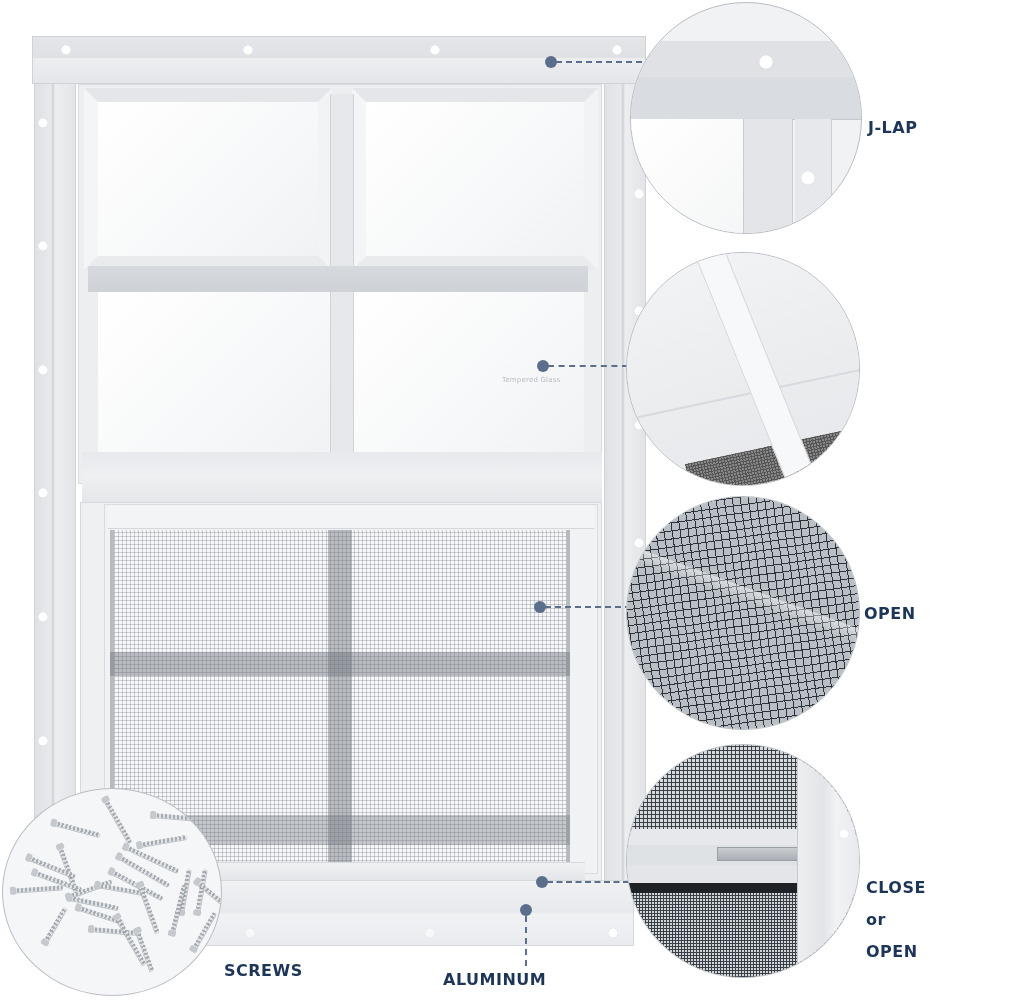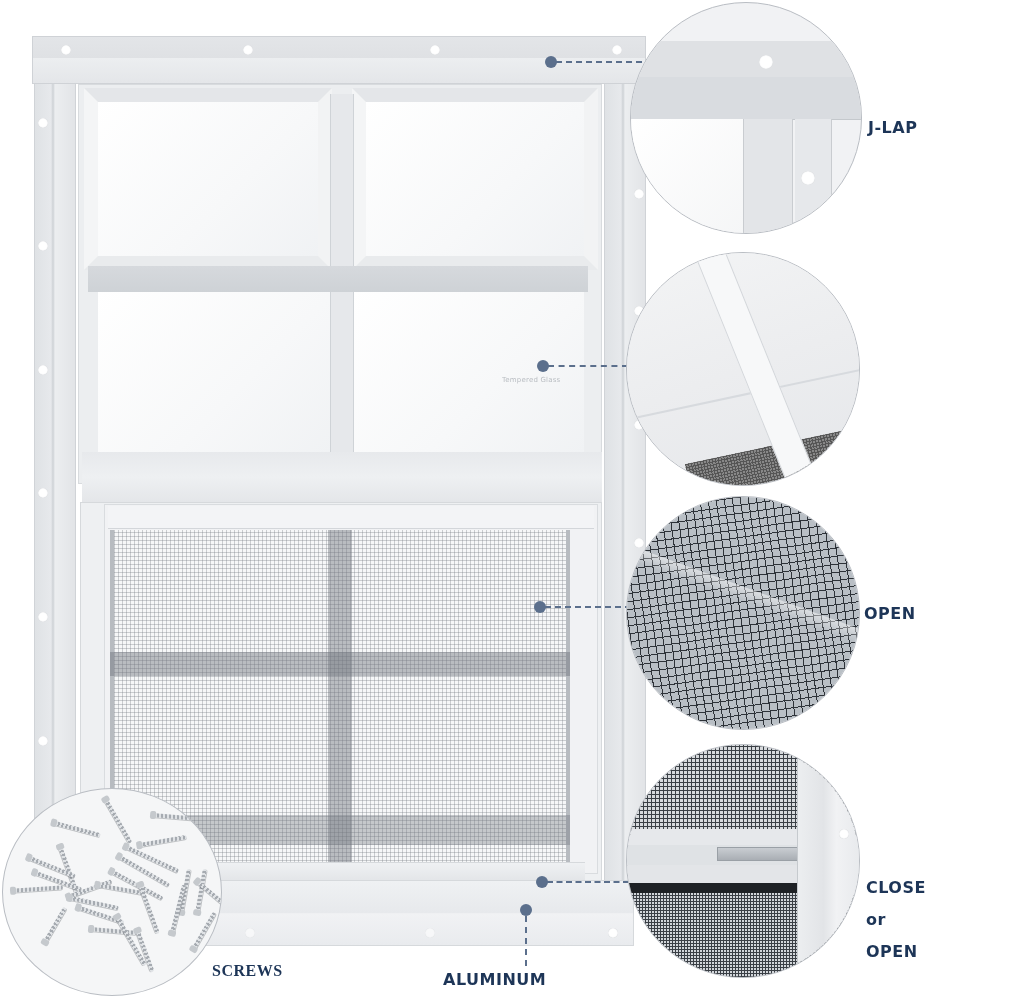--- a/index.html
+++ b/index.html
@@ -223,21 +223,21 @@
   <div class="screw" style="left:74px;top:124px;width:48px;transform:rotate(18deg);"></div>
   <div class="screw" style="left:120px;top:118px;width:52px;transform:rotate(70deg);"></div>
   <div class="screw" style="left:150px;top:118px;width:50px;transform:rotate(-76deg);"></div>
   <div class="screw" style="left:190px;top:102px;width:36px;transform:rotate(40deg);"></div>
   <div class="screw" style="left:32px;top:134px;width:40px;transform:rotate(-60deg);"></div>
   <div class="screw" style="left:88px;top:140px;width:46px;transform:rotate(5deg);"></div>
   <div class="screw" style="left:100px;top:150px;width:56px;transform:rotate(60deg);"></div>
   <div class="screw" style="left:180px;top:140px;width:42px;transform:rotate(-60deg);"></div>
   <div class="screw" style="left:120px;top:160px;width:44px;transform:rotate(70deg);"></div>
 </div>
-<div class="abs label" style="left:212px;top:955px;font-family:Liberation Serif, serif;">
+<div class="abs label" style="left:224px;top:955px;">
   <div>SCREWS</div>
 </div>
 
 <div class="abs dot" style="left:520px;top:904px;"></div>
 <div class="abs dash-v" style="left:525px;top:916px;height:50px;"></div>
 <div class="abs label" style="left:443px;top:964px;">
   <div>ALUMINUM</div>
 </div>
 
 </body></html>

